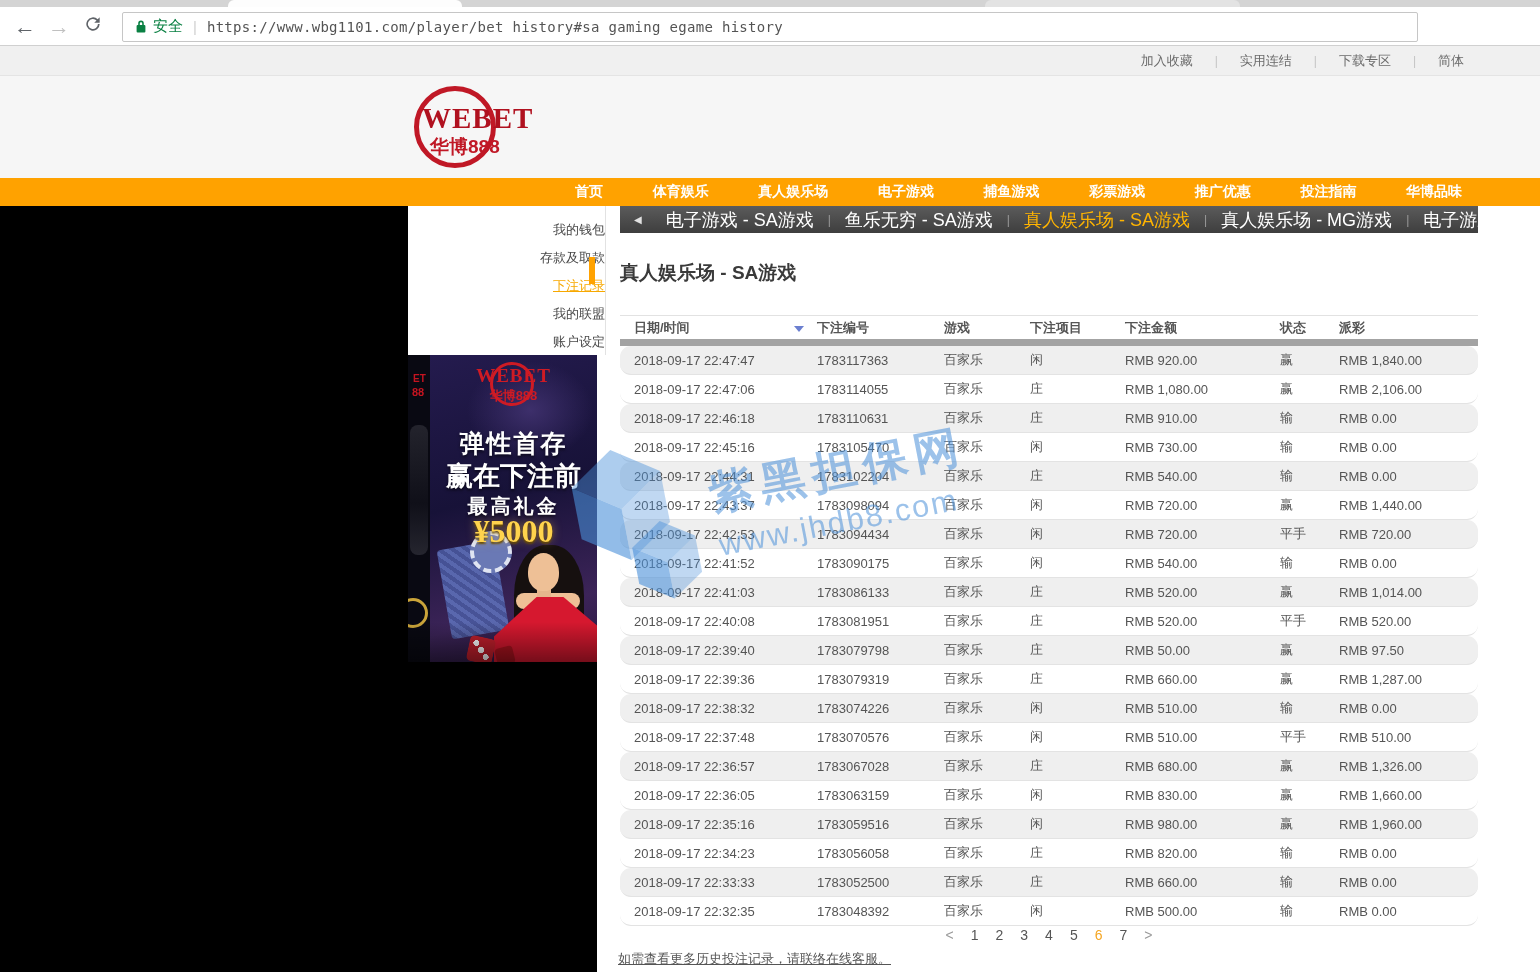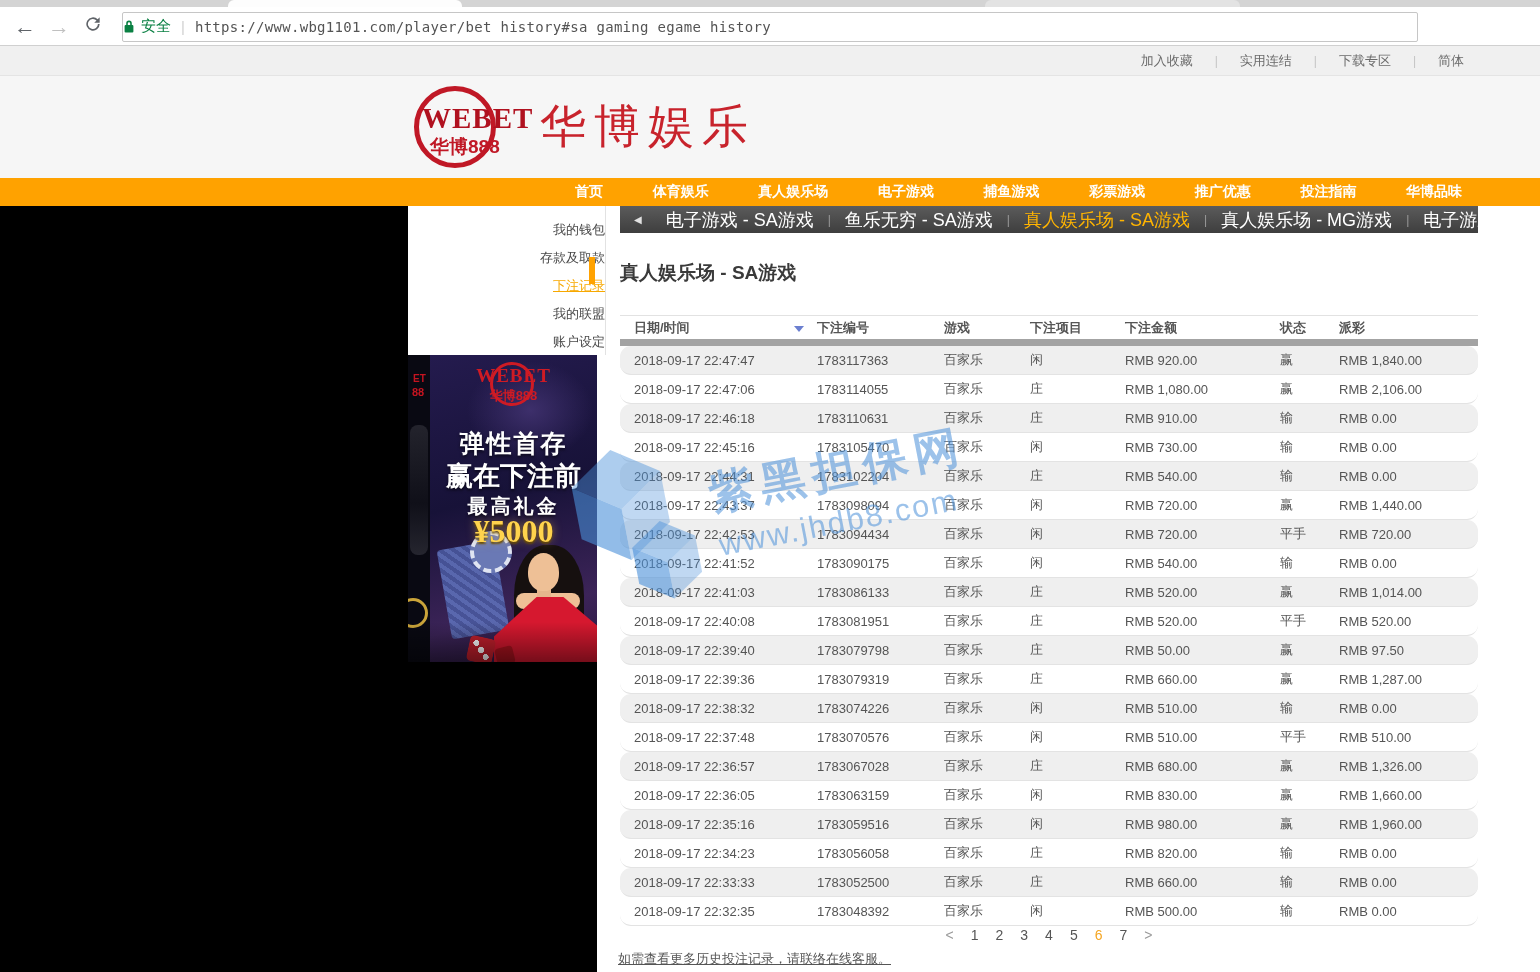--- a/index.html
+++ b/index.html
@@ -8,21 +8,21 @@
 
   
   .chrome { position:absolute; left:0; top:0; width:1540px; height:46px; background:#fff; border-bottom:1px solid #d0d0d0; }
   .tabstrip { position:absolute; left:0; top:0; width:1540px; height:7px; background:#d4d4d4; }
   .tabstrip .tab-a { position:absolute; left:228px; top:0; width:234px; height:7px; background:#fdfdfd; border-radius:6px 6px 0 0; }
   .tabstrip .tab-b { position:absolute; left:985px; top:0; width:255px; height:7px; background:#e3e3e3; border-radius:6px 6px 0 0; }
   .chrome-row { position:absolute; left:0; top:7px; height:39px; width:100%; display:flex; align-items:center; }
   .nav-ico { font-size:22px; color:#5f6368; width:34px; text-align:center; cursor:pointer; }
   .nav-ico.fwd { color:#c0c0c0; }
   .nav-ico.back { margin-left:8px; }
-  .omnibox { margin-left:12px; width:1296px; height:30px; border:1px solid #c6c6c6; border-radius:2px; background:#fff; display:flex; align-items:center; padding:0 0; }
+  .omnibox { margin-left:12px; width:1296px; height:30px; border:1px solid #c6c6c6; border-radius:2px; background:#fff; display:flex; align-items:center; padding:0 12px; }
   .omnibox .secure { color:#0a8043; font-size:15px; margin-left:6px; }
   .omnibox .osep { color:#d0d0d0; margin:0 10px; font-size:15px; }
   .omnibox .url { color:#545454; font-size:14px; font-family:"DejaVu Sans Mono",monospace; letter-spacing:0.3px; white-space:nowrap; overflow:hidden; }
 
   
   .utilbar { position:absolute; left:0; top:46px; width:1540px; height:30px; background:#f0f0f0; border-bottom:1px solid #e4e4e4; display:flex; align-items:center; justify-content:flex-end; padding-right:76px; }
   .ulink { color:#6b6b6b; font-size:13px; cursor:pointer; }
   .usep { color:#c4c4c4; font-size:12px; margin:0 22px; }
 
   
@@ -164,21 +164,20 @@
       <span class="ulink">简体</span>
     </div>
 
   <div class="siteheader">
     <div class="logo">
       <div class="logo-mark">
         <div class="logo-circle"></div>
         <div class="logo-webet">WEBET</div>
         <div class="logo-sub">华博888</div>
       </div>
-      <div class="logo-cn">华博娱乐</div>
     </div>
     <div class="welcome">
       <span class="welcome-txt">欢迎回来！</span>
       <span class="redact"></span>
     </div>
     <div class="balancebox">
       <svg width="14" height="14" viewBox="0 0 24 24">
           <path fill="#777" d="M17.65 6.35A8 8 0 1 0 20 12h-2.1a6 6 0 1 1-1.67-4.16L13.5 10.5H20V4z"></path>
         </svg>
       <span class="bal-label">账户结余</span>

